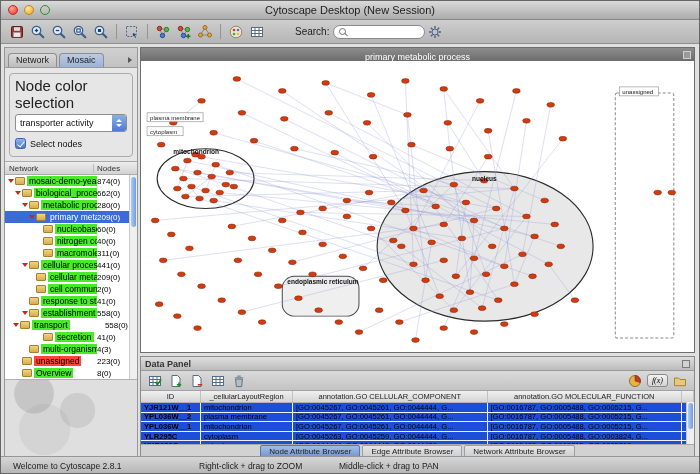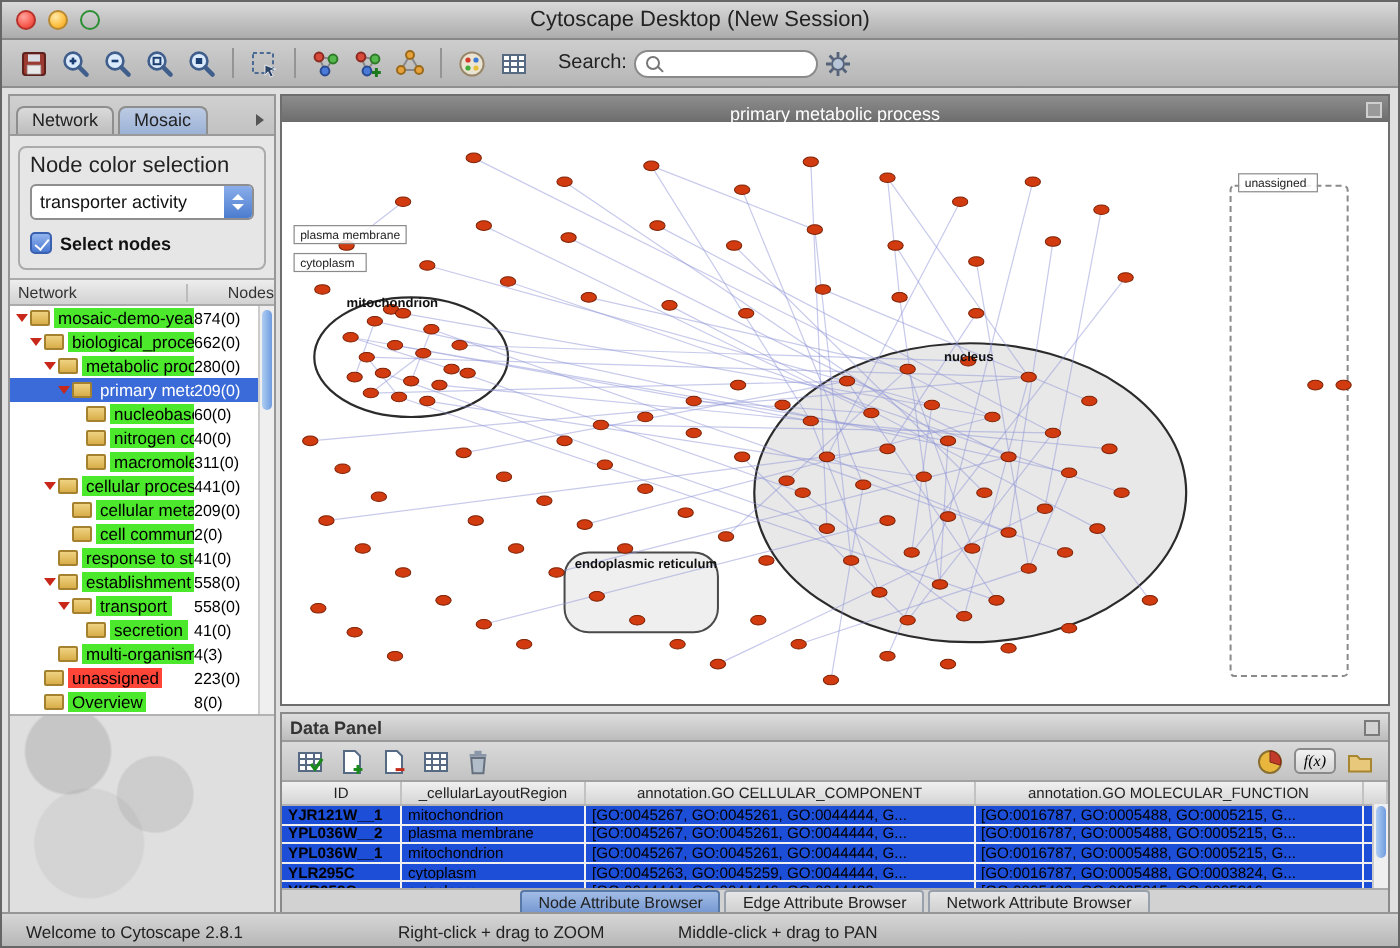--- a/index.html
+++ b/index.html
@@ -10,51 +10,51 @@
   .traffic{position:absolute;left:7px;top:4px;display:flex;gap:6px;}
   .tl{width:10px;height:10px;border-radius:50%;display:inline-block;box-sizing:border-box;}
   .tl.red{background:radial-gradient(circle at 35% 30%,#ffa39b,#f85c50 60%,#d63527);border:1px solid #b5322a;}
   .tl.yellow{background:radial-gradient(circle at 35% 30%,#ffe9a8,#fdbf40 60%,#dd9a2e);border:1px solid #b9892f;}
   .tl.green{background:radial-gradient(circle at 35% 30%,#b3f0b2,#38c94c 60%,#25a233;border:1px solid #2b8f33);border:1px solid #2b8f33;}
   
   .toolbar{position:absolute;top:19px;left:0;width:100%;height:24px;background:linear-gradient(#cecece,#b5b5b5);border-bottom:1px solid #8f8f8f;display:flex;align-items:center;padding:0 6px;box-sizing:border-box;}
   .tb-group{display:flex;align-items:center;gap:1px;}
   .tb-btn{width:20px;height:19px;display:flex;align-items:center;justify-content:center;border-radius:3px;}
   .tb-sep{width:1px;height:15px;background:#949494;margin:0 4px;}
-  .search-area{display:flex;align-items:center;margin-left:12px;gap:4px;}
+  .search-area{display:flex;align-items:center;margin-left:28px;gap:4px;}
   .search-label{font-size:10px;color:#222;}
   .search-field{display:flex;align-items:center;width:92px;height:14px;background:#fff;border:1px solid #8a8a8a;border-radius:8px;padding:0 5px;gap:3px;box-sizing:border-box;}
   .search-field input{border:none;outline:none;width:100%;font-size:9px;background:transparent;padding:0;font-family:"Liberation Sans",sans-serif;}
   .mini-mag{width:7px;height:7px;border:1.3px solid #777;border-radius:50%;position:relative;flex:none;box-sizing:border-box;}
   .mini-mag::after{content:"";position:absolute;width:4px;height:1.3px;background:#777;transform:rotate(45deg);right:-3px;bottom:-1.5px;}
   
   .panel-header{height:13px;background:linear-gradient(#dedede,#bcbcbc);border-bottom:1px solid #999;display:flex;align-items:center;padding:0 4px;font-size:9px;font-weight:bold;color:#333;flex:none;}
   .hdr-icons{margin-left:auto;display:flex;gap:3px;}
   .hdr-ic{width:8px;height:8px;border:1px solid #7a7a7a;background:#d2d2d2;box-sizing:border-box;position:relative;}
   .hdr-x::before,.hdr-x::after{content:"";position:absolute;left:0.5px;top:2.5px;width:5px;height:1.2px;background:#8a3a3a;}
   .hdr-x::before{transform:rotate(45deg);} .hdr-x::after{transform:rotate(-45deg);}
   
   .control-panel{position:absolute;left:3px;top:46px;width:134px;bottom:16px;background:#e6e6e6;border:1px solid #979797;box-sizing:border-box;display:flex;flex-direction:column;}
   .cp-tabs{height:17px;display:flex;align-items:flex-end;padding:2px 3px 0 3px;background:linear-gradient(#d0d0d0,#c2c2c2);border-bottom:1px solid #9a9a9a;gap:2px;flex:none;}
   .cp-tab{font-size:9px;padding:1px 7px 2px;border:1px solid #8e8e8e;border-bottom:none;border-radius:4px 4px 0 0;background:linear-gradient(#dadada,#bdbdbd);color:#222;}
   .cp-tab.selected{background:linear-gradient(#bccbe4,#9cb2d6);}
   .tab-scroll{margin-left:auto;margin-right:2px;margin-bottom:4px;width:0;height:0;border-top:3.5px solid transparent;border-bottom:3.5px solid transparent;border-left:4.5px solid #555;}
   .groupbox{margin:5px 4px 4px;border:1px solid #ababab;border-radius:4px;padding:3px 5px 7px;flex:none;}
-  .gb-title{font-size:11px;color:#222;margin-bottom:3px;}
+  .gb-title{font-size:15px;color:#222;margin-bottom:3px;}
   .combo{height:16px;background:#fff;border:1px solid #8e8e8e;border-radius:3px;display:flex;align-items:center;position:relative;padding-left:4px;font-size:9px;color:#111;}
   .combo-arrows{position:absolute;right:0;top:0;bottom:0;width:14px;border-radius:0 2px 2px 0;background:linear-gradient(#8aaeea,#4c7ccf);display:flex;flex-direction:column;align-items:center;justify-content:center;gap:1.5px;}
   .arr-up{width:0;height:0;border-left:3px solid transparent;border-right:3px solid transparent;border-bottom:3.5px solid #fff;}
   .arr-down{width:0;height:0;border-left:3px solid transparent;border-right:3px solid transparent;border-top:3.5px solid #fff;}
   .checkbox-row{display:flex;align-items:center;gap:4px;margin-top:6px;}
   .checkbox{width:11px;height:11px;border-radius:2.5px;background:linear-gradient(#93b5ee,#4a78d2);border:1px solid #3a60b0;box-sizing:border-box;flex:none;}
   .check{display:block;width:3px;height:6px;border:solid #fff;border-width:0 1.7px 1.7px 0;transform:rotate(40deg);margin:0.5px auto 0;}
-  .checkbox-label{font-size:9px;color:#111;font-weight:bold;}
+  .checkbox-label{font-size:9px;color:#111;}
   .tree-header{display:flex;height:12px;background:linear-gradient(#ededed,#d2d2d2);border-top:1px solid #ababab;border-bottom:1px solid #ababab;font-size:8px;color:#333;align-items:center;flex:none;}
   .th-net{flex:1;padding-left:4px;border-right:1px solid #bcbcbc;}
-  .th-nodes{width:40px;padding-left:3px;text-align:right;}
+  .th-nodes{width:40px;padding-left:3px;}
   .tree-body{position:relative;background:#fff;height:204px;overflow:hidden;flex:none;}
   .tree-row{display:flex;align-items:center;height:12px;font-size:8.5px;color:#000;}
   .tree-row.sel{background:#3a6bd8;}
   .tree-arrow{width:8px;height:12px;flex:none;position:relative;}
   .tree-arrow.has::after{content:"";position:absolute;left:0.5px;top:4px;border-left:3.5px solid transparent;border-right:3.5px solid transparent;border-top:4.5px solid #c8281a;}
   .tree-icon{width:10px;height:8px;flex:none;margin-right:2px;background:linear-gradient(#efd381,#d9ad49);border:1px solid #a3812e;border-radius:1px;box-sizing:border-box;}
   .tree-label{padding:0 2px;white-space:nowrap;overflow:hidden;min-width:0;flex:0 1 auto;}
   .bg-green{background:#4ce82c;}
   .bg-red{background:#ff4538;}
   .tree-row.sel .tree-label{background:transparent;color:#fff;}
@@ -317,21 +317,21 @@
           <span class="tree-icon"></span>
           <span class="tree-label bg-green">response to stimu...</span>
           <span class="tree-count">41(0)</span>
         </div>
         <div class="tree-row" style="padding-left: 16px;">
           <span class="tree-arrow has"></span>
           <span class="tree-icon"></span>
           <span class="tree-label bg-green">establishment of l...</span>
           <span class="tree-count">558(0)</span>
         </div>
-        <div class="tree-row" style="padding-left: 23px;">
+        <div class="tree-row" style="padding-left: 7px; text-align: right;">
           <span class="tree-arrow has"></span>
           <span class="tree-icon"></span>
           <span class="tree-label bg-green">transport</span>
           <span class="tree-count">558(0)</span>
         </div>
         <div class="tree-row" style="padding-left: 30px;">
           <span class="tree-arrow"></span>
           <span class="tree-icon"></span>
           <span class="tree-label bg-green">secretion</span>
           <span class="tree-count">41(0)</span>

